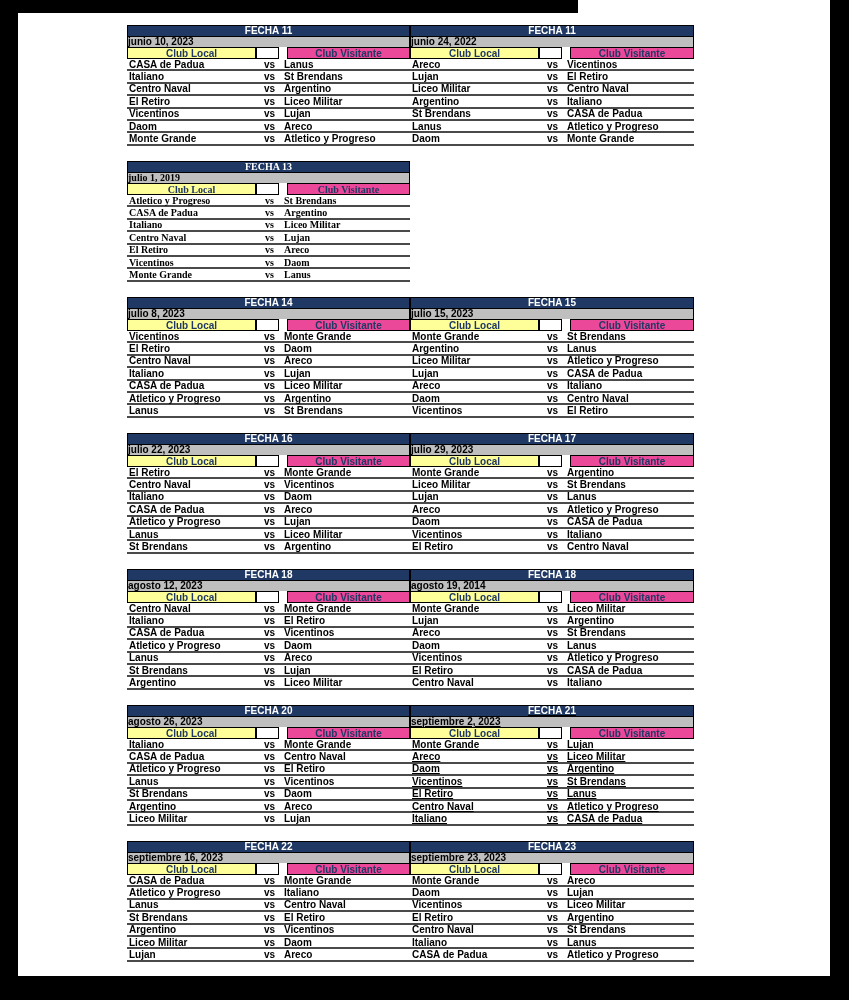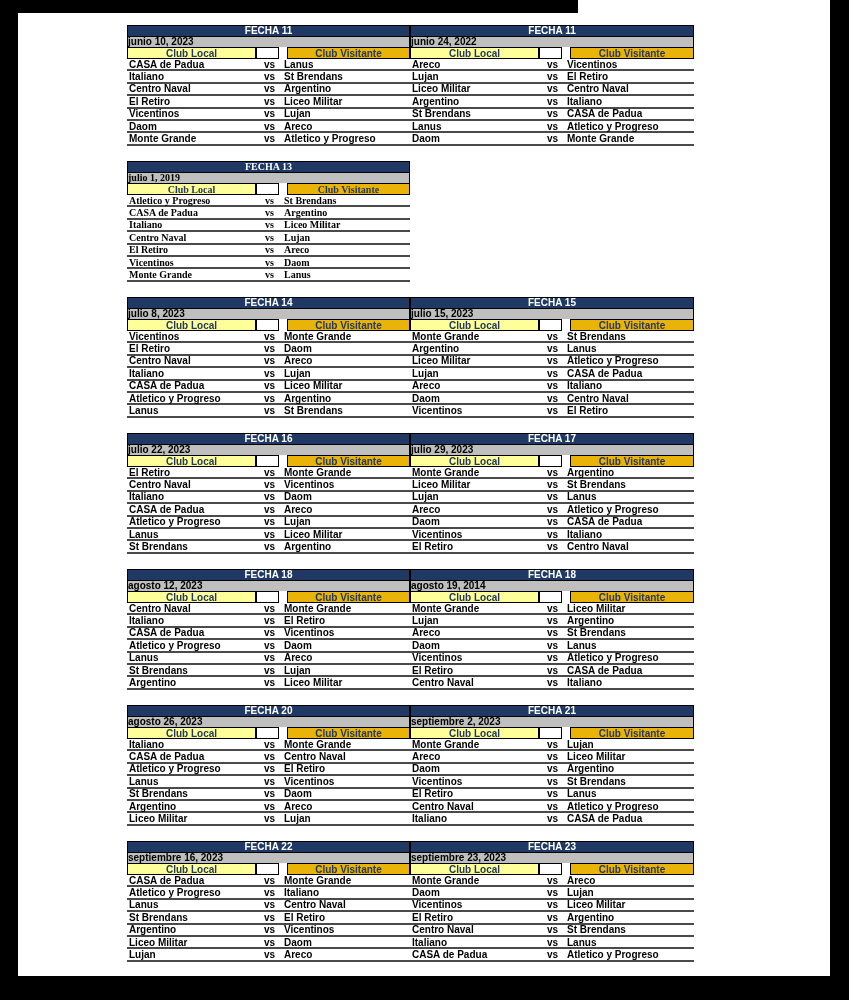--- a/index.html
+++ b/index.html
@@ -45,21 +45,21 @@
   .t-cols span{
     box-sizing:border-box;
     font-size:10px;font-weight:bold;
     text-align:center;
     height:12px;line-height:10px;
     border:1px solid #000;
     padding-top:1px;
   }
   .c-local{width:129px;background:#FFFF99;color:#1F3864;}
   .c-mid{width:23px;background:#ffffff;border-left:none;}
-  .c-vis{flex:1;background:#eab308;color:#1F3864;border-left:none;margin-left:8px;}
+  .c-vis{flex:1;background:#ec4899;color:#1F3864;border-left:none;margin-left:8px;}
   .m-row{
     display:flex;align-items:center;
     height:12.4px;box-sizing:border-box;
     border-bottom:2px solid #4a4a4a;
     font-size:10px;font-weight:bold;color:#000;
   }
   .m-local{width:129px;padding-left:2px;white-space:nowrap;overflow:hidden;}
   .m-vs{width:23px;text-align:center;}
   .m-vis{flex:1;padding-left:3px;white-space:nowrap;overflow:hidden;}
 </style>
@@ -501,21 +501,21 @@
     <span class="m-local">Argentino</span>
     <span class="m-vs">vs</span>
     <span class="m-vis">Areco</span>
   </div>
         <div class="m-row">
     <span class="m-local">Liceo Militar</span>
     <span class="m-vs">vs</span>
     <span class="m-vis">Lujan</span>
   </div>
       </div>
-      <div class="fixture" style="grid-column-start: 2; grid-row-start: 6;">
+      <div class="fixture" style="grid-column-start: 2; grid-row-start: 6; text-decoration: underline;">
     <div class="t-header">FECHA 21</div>
     <div class="t-date">septiembre 2, 2023</div>
     <div class="t-cols">
       <span class="c-local">Club Local</span>
       <span class="c-mid"></span>
       <span class="c-vis">Club Visitante</span>
     </div>
   <div class="m-row">
     <span class="m-local">Monte Grande</span>
     <span class="m-vs">vs</span>

